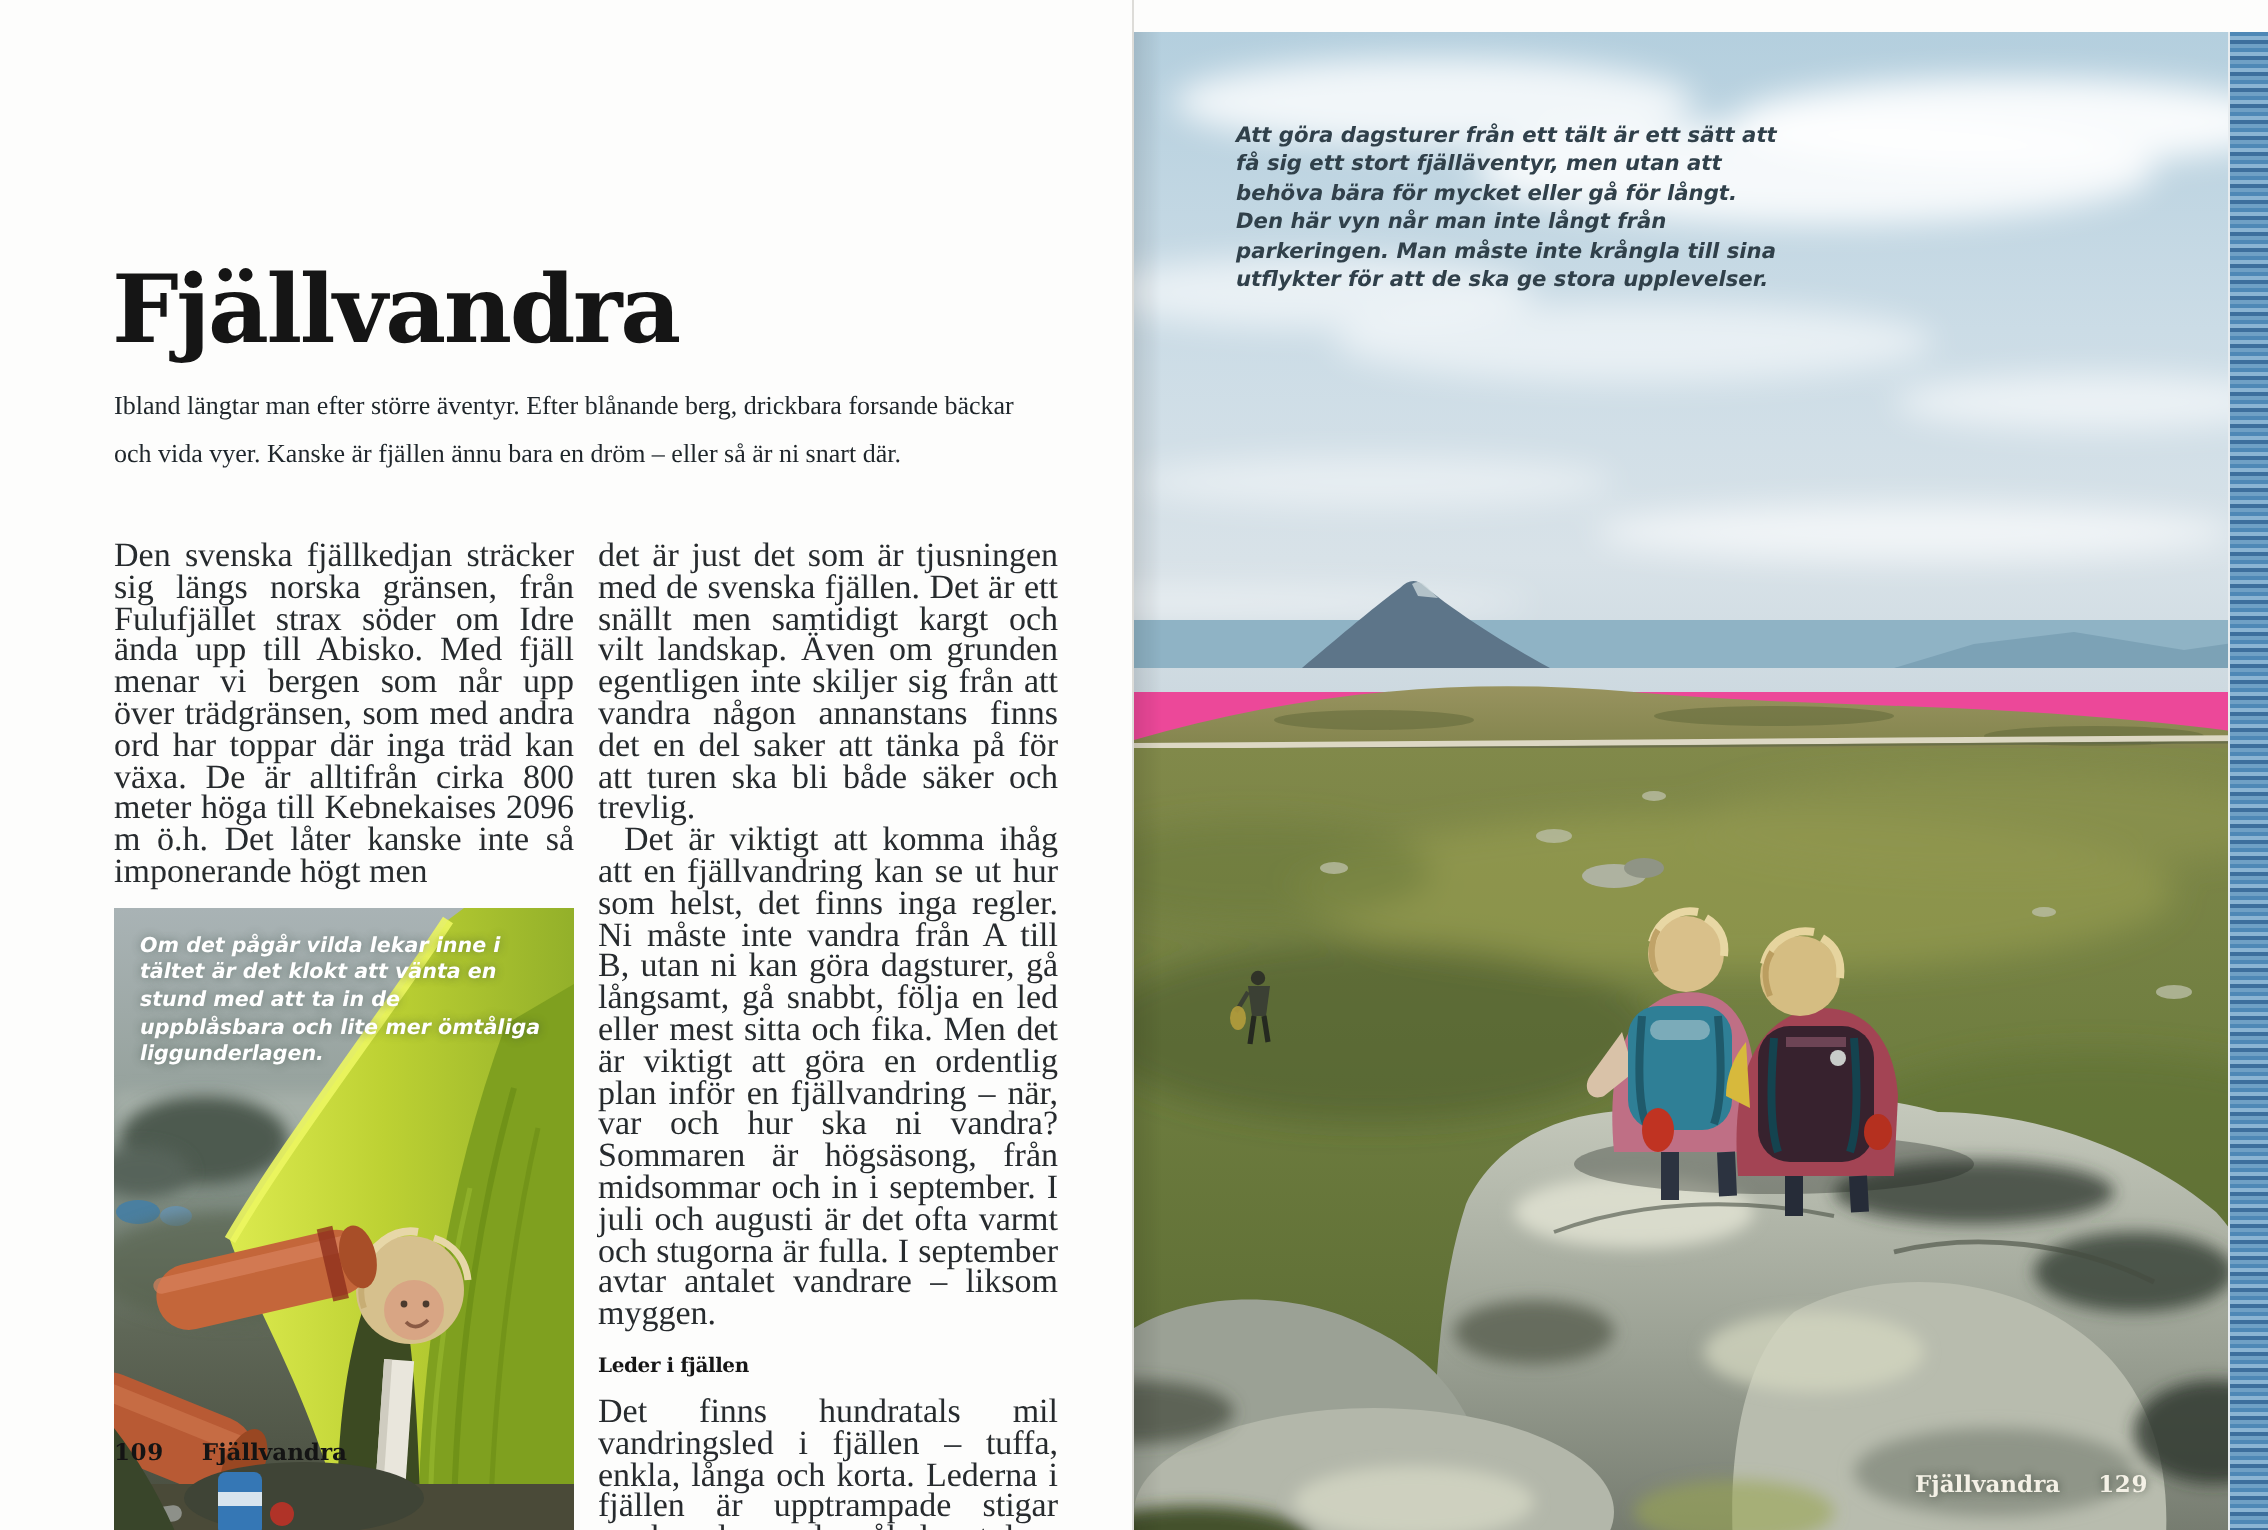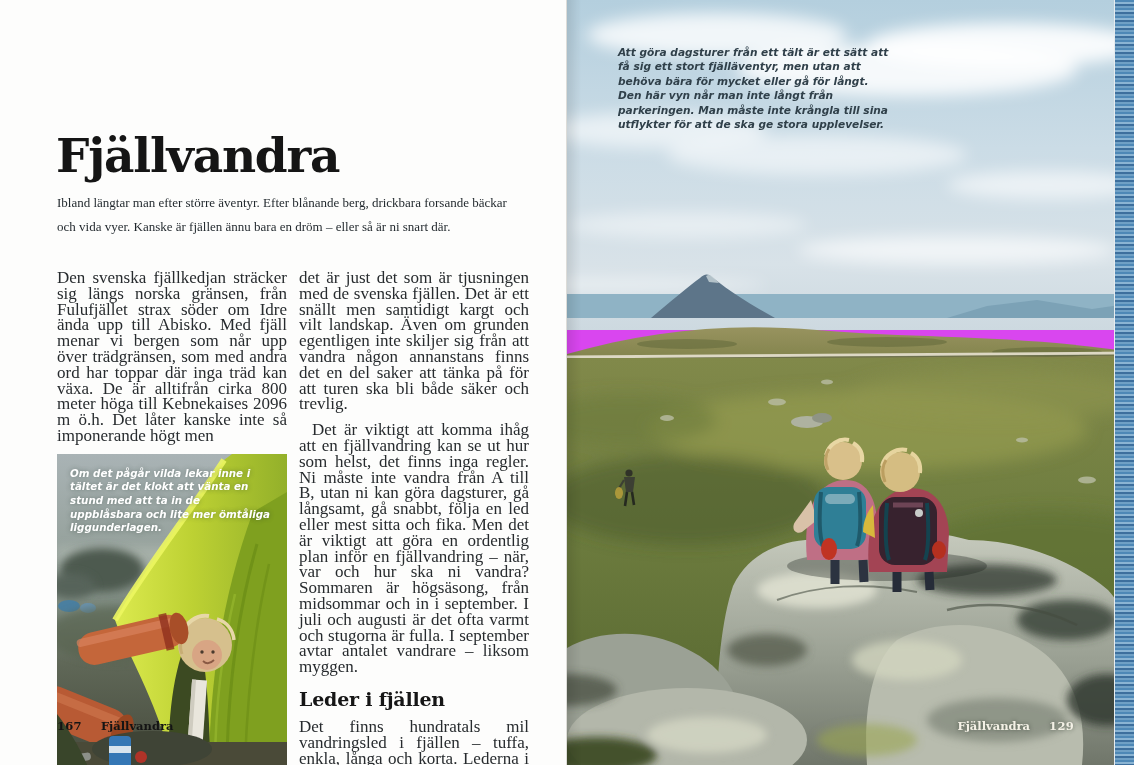--- a/index.html
+++ b/index.html
@@ -21,43 +21,43 @@
     position:absolute; left:57px; top:191px; width:452px;
     font-size:13px; line-height:24px; color:#1f262b;
   }
   .columns { position:absolute; left:57px; top:270px; width:472px; display:flex; gap:12px; }
   .col { width:230px; }
   .body-text {
     font-size:17px; line-height:15.8px; text-align:justify;
     color:#272b2e; hyphens:auto; -webkit-hyphens:auto;
   }
   .body-text.indent { text-indent:13px; }
-  .col2 p + p { margin-top:10px; }
+  .col2 p + p { margin-top:0; }
   .subhead {
     font-family:"DejaVu Serif", serif; font-weight:bold;
-    font-size:19px; color:#161616; margin:13px 0 9px 0; letter-spacing:-0.2px;
+    font-size:10px; color:#161616; margin:13px 0 9px 0; letter-spacing:-0.2px;
   }
   
   .tent-photo { position:relative; width:230px; height:412px; margin-top:10px; overflow:hidden; }
   .tent-photo svg { display:block; width:230px; height:320px; }
   .tent-caption {
     position:absolute; left:13px; top:13px; right:16px;
     font-family:"DejaVu Sans", sans-serif; font-style:italic; font-weight:600;
     font-size:10.3px; line-height:13.6px; color:#ffffff;
     text-shadow:0 0 5px rgba(40,60,50,.45);
   }
   .page-footer {
     position:absolute; top:719px;
     font-family:"DejaVu Serif", serif; font-weight:bold; font-size:11.5px; color:#141414;
   }
   .footer-left { left:57px; }
   .page-footer .num { letter-spacing:.3px; }
   .footer-left .label { margin-left:15px; }
   
-  .page-right { position:absolute; left:567px; top:0; width:567px; height:537px; background:#d946ef; }
+  .page-right { position:absolute; left:567px; top:16px; width:567px; height:537px; background:#ec4899; }
   .page-right > svg.scene { position:absolute; left:0; top:0; width:567px; height:765px; }
   .gutter-shade { position:absolute; left:0; top:0; width:14px; height:765px;
     background:linear-gradient(to right, rgba(0,0,0,.10), rgba(0,0,0,0)); }
   .photo-caption {
     position:absolute; left:51px; top:45px; width:276px;
     font-family:"DejaVu Sans", sans-serif; font-style:italic; font-weight:600;
     font-size:10.6px; line-height:14.4px; color:#30404a;
   }
   .footer-right { right:60px; color:#f4f1e6; text-shadow:0 0 4px rgba(30,40,30,.55); }
   .footer-right .num { margin-left:15px; }
@@ -158,21 +158,21 @@
 
       <div class="col col2">
         <p class="body-text">det är just det som är tjusningen med de svenska fjällen. Det är ett snällt men samtidigt kargt och vilt landskap. Även om grunden egentligen inte skiljer sig från att vandra någon annanstans finns det en del saker att tänka på för att turen ska bli både säker och trevlig.</p>
         <p class="body-text indent">Det är viktigt att komma ihåg att en fjällvandring kan se ut hur som helst, det finns inga regler. Ni måste inte vandra från A till B, utan ni kan göra dagsturer, gå långsamt, gå snabbt, följa en led eller mest sitta och fika. Men det är viktigt att göra en ordentlig plan inför en fjällvandring – när, var och hur ska ni vandra? Sommaren är högsäsong, från midsommar och in i september. I juli och augusti är det ofta varmt och stugorna är fulla. I september avtar antalet vandrare – liksom myggen.</p>
         <h2 class="subhead">Leder i fjällen</h2>
         <p class="body-text">Det finns hundratals mil vandringsled i fjällen – tuffa, enkla, långa och korta. Lederna i fjällen är upptrampade stigar markerade med målade stolpar eller stenar där stigen är svår att följa. I fjällskogen hittar du färgmarkeringen oftast på träd. Ibland har sommar- och vinterleden samma sträckning. Därför är det vanligt att se vinterledsmarkeringar, så kallade ledkryss, även på en vandring. Det är stolpar med ett rött kryss i toppen, som står med 40 meters mellanrum. Flera vinterleder är svåra att följa på sommaren eftersom de passerar både</p>
       </div>
     </div>
 
     <footer class="page-footer footer-left">
-      <span class="num">167</span>
+      <span class="num">109</span>
       <span class="label">Fjällvandra</span>
     </footer>
   </section>
 
   <section class="page-right">
     <svg class="scene" viewBox="0 0 567 765" preserveAspectRatio="none">
       <defs>
         <linearGradient id="sky" x1="0" y1="0" x2="0" y2="1">
           <stop offset="0" stop-color="#b4cfde"></stop>
           <stop offset="0.45" stop-color="#cbdce6"></stop>

